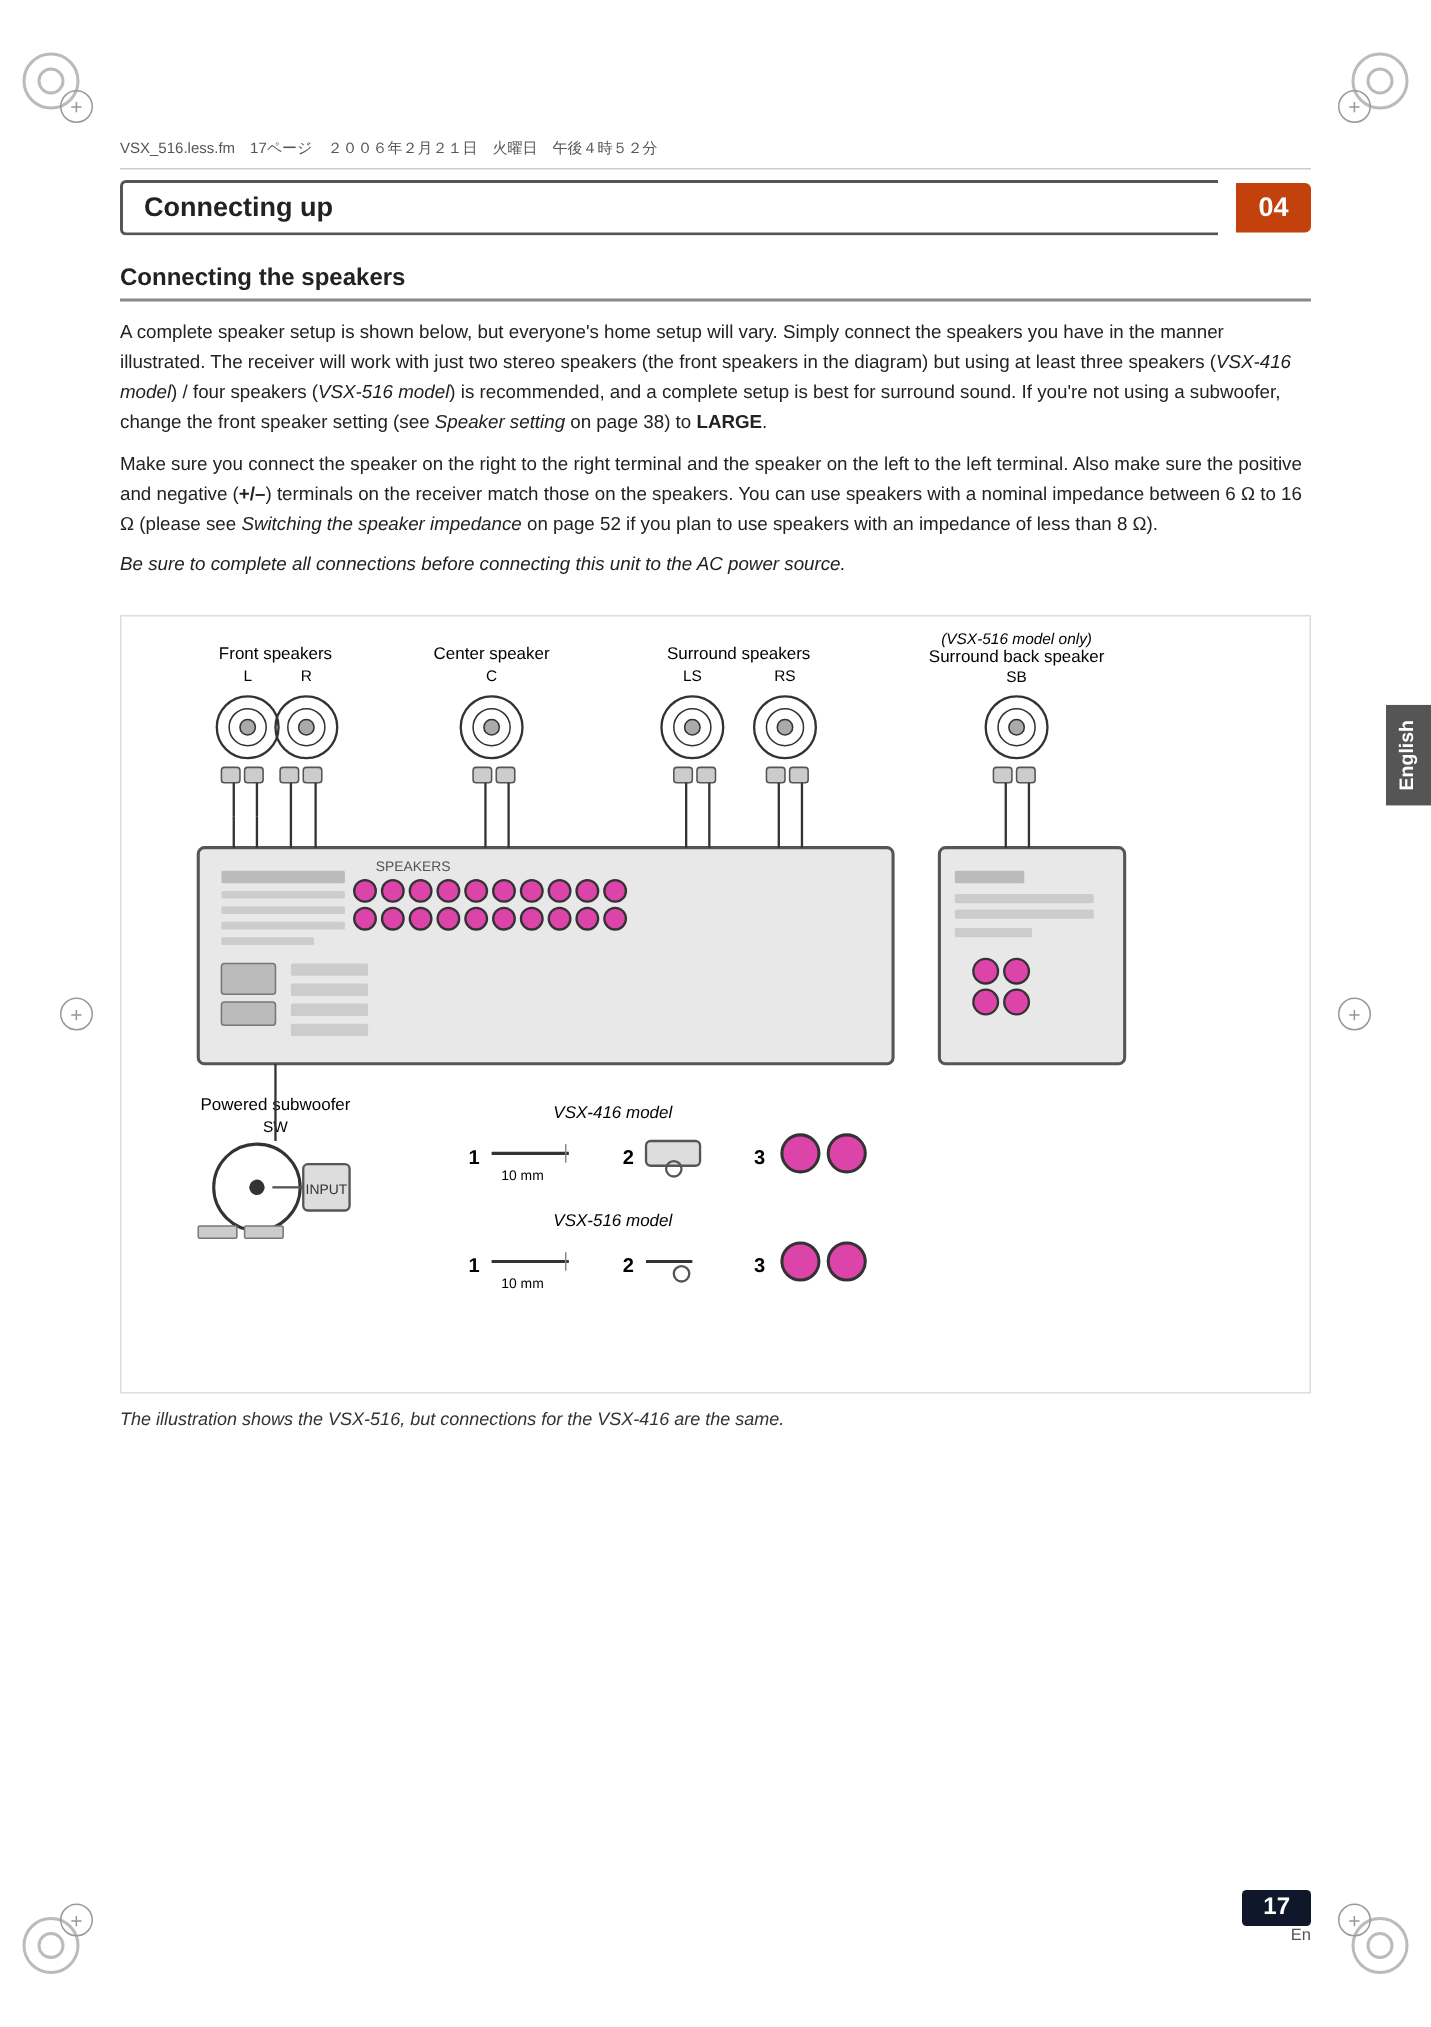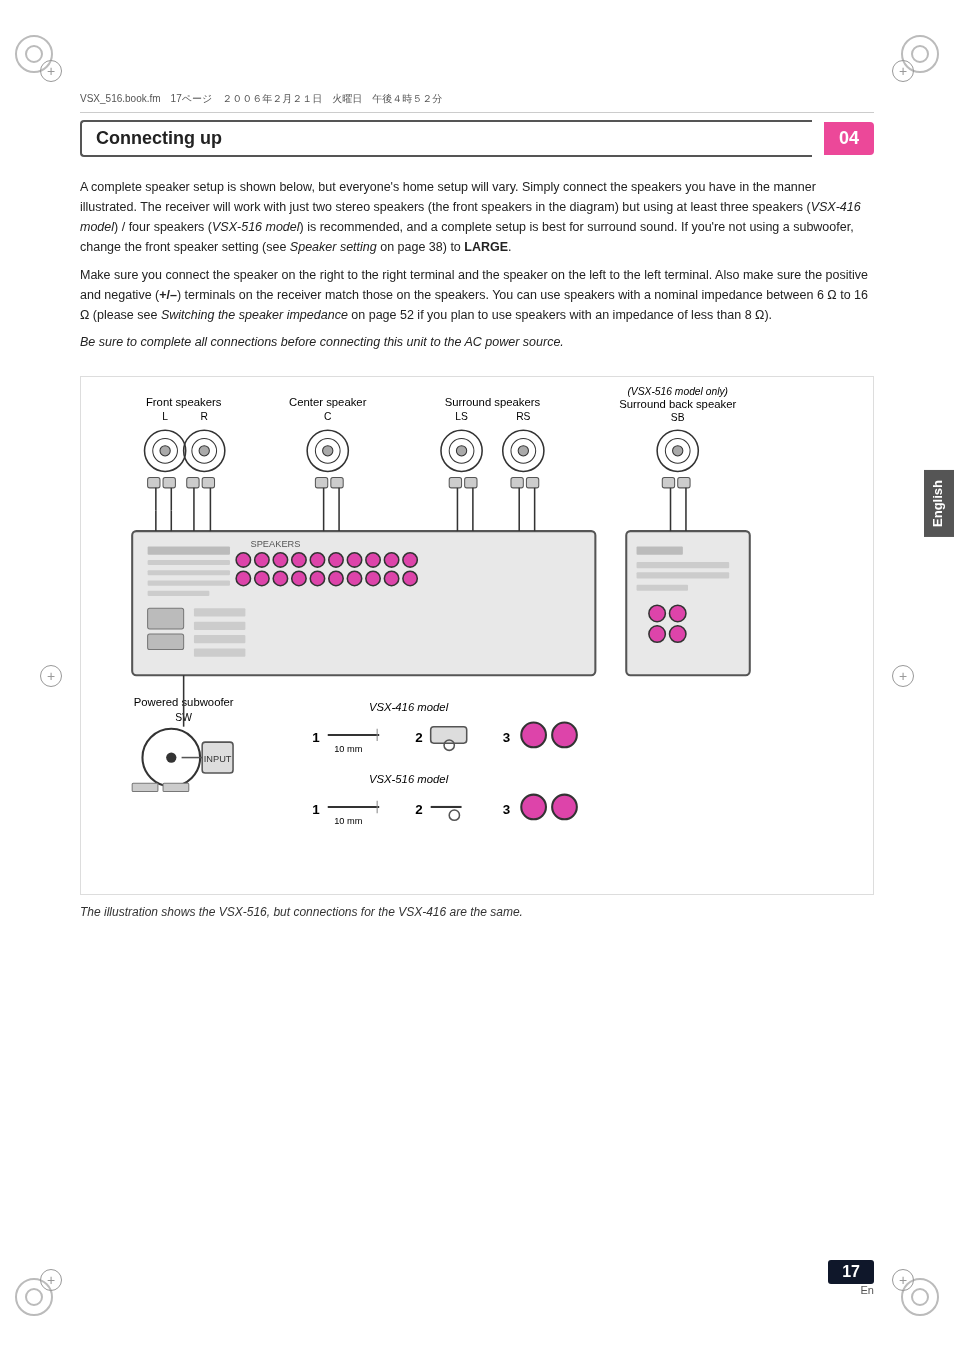--- a/index.html
+++ b/index.html
@@ -91,21 +91,21 @@
       border: 2px solid #555;
       border-right: none;
       padding: 6px 14px;
       border-radius: 4px 0 0 4px;
     }
     .chapter-title {
       font-size: 18px;
       font-weight: bold;
     }
     .chapter-num-box {
-      background: #ec4899;
+      background: #c2410c;
       color: #fff;
       padding: 6px 14px;
       font-size: 18px;
       font-weight: bold;
       border-radius: 0 4px 4px 0;
       min-width: 50px;
       text-align: center;
     }
 
     
@@ -210,34 +210,35 @@
 <div class="corner-circle cc-br"></div>
 
 <div class="reg-mark reg-tl"></div>
 <div class="reg-mark reg-tr"></div>
 <div class="reg-mark reg-bl"></div>
 <div class="reg-mark reg-br"></div>
 <div class="reg-mark reg-ml"></div>
 <div class="reg-mark reg-mr"></div>
 
 <div class="page-header">
-  <span class="page-header-text">VSX_516.book.fm　17ページ　２００６年２月２１日　火曜日　午後４時５２分</span>
+  <span class="page-header-text">VSX_516.less.fm　17ページ　２００６年２月２１日　火曜日　午後４時５２分</span>
 </div>
 
 <div class="main-content">
 
   <div class="chapter-bar">
     <div class="chapter-title-box">
       <span class="chapter-title">Connecting up</span>
     </div>
     <div class="chapter-num-box">04</div>
   </div>
 
   <div class="english-tab">English</div>
 
+  <div class="section-heading">Connecting the speakers</div>
 
   <p class="body-text">
     A complete speaker setup is shown below, but everyone's home setup will vary. Simply connect the speakers you have in the manner illustrated. The receiver will work with just two stereo speakers (the front speakers in the diagram) but using at least three speakers (<em>VSX-416 model</em>) / four speakers (<em>VSX-516 model</em>) is recommended, and a complete setup is best for surround sound. If you're not using a subwoofer, change the front speaker setting (see <em>Speaker setting</em> on page 38) to <strong>LARGE</strong>.
   </p>
   <p class="body-text">
     Make sure you connect the speaker on the right to the right terminal and the speaker on the left to the left terminal. Also make sure the positive and negative (<strong>+/–</strong>) terminals on the receiver match those on the speakers. You can use speakers with a nominal impedance between 6 Ω to 16 Ω (please see <em>Switching the speaker impedance</em> on page 52 if you plan to use speakers with an impedance of less than 8 Ω).
   </p>
 
   <p class="italic-note">
     <em>Be sure to complete all connections before connecting this unit to the AC power source.</em>

